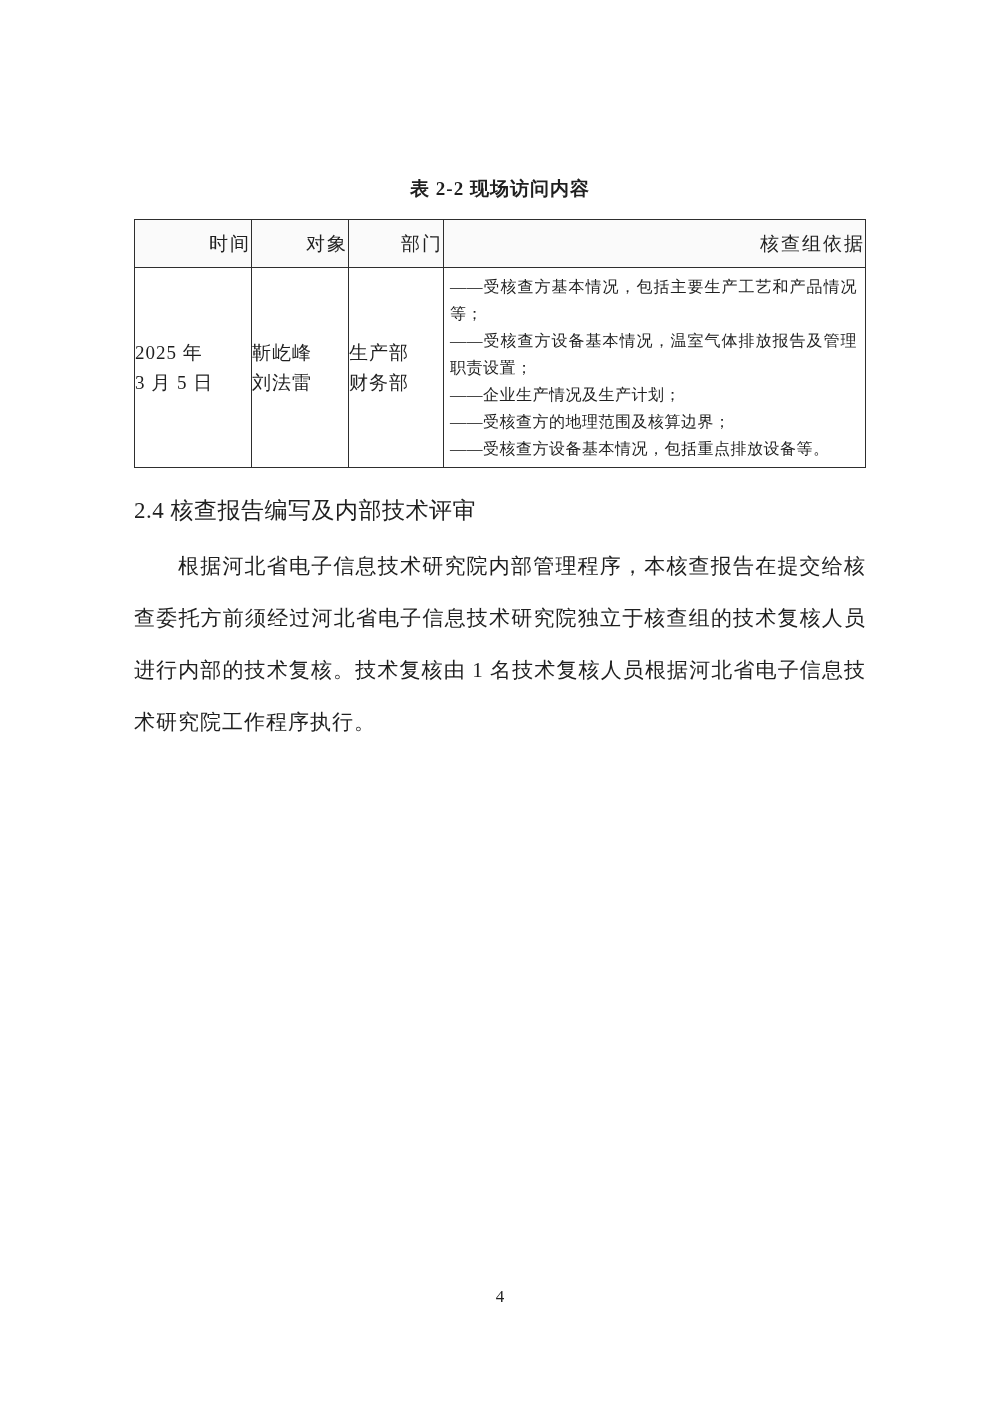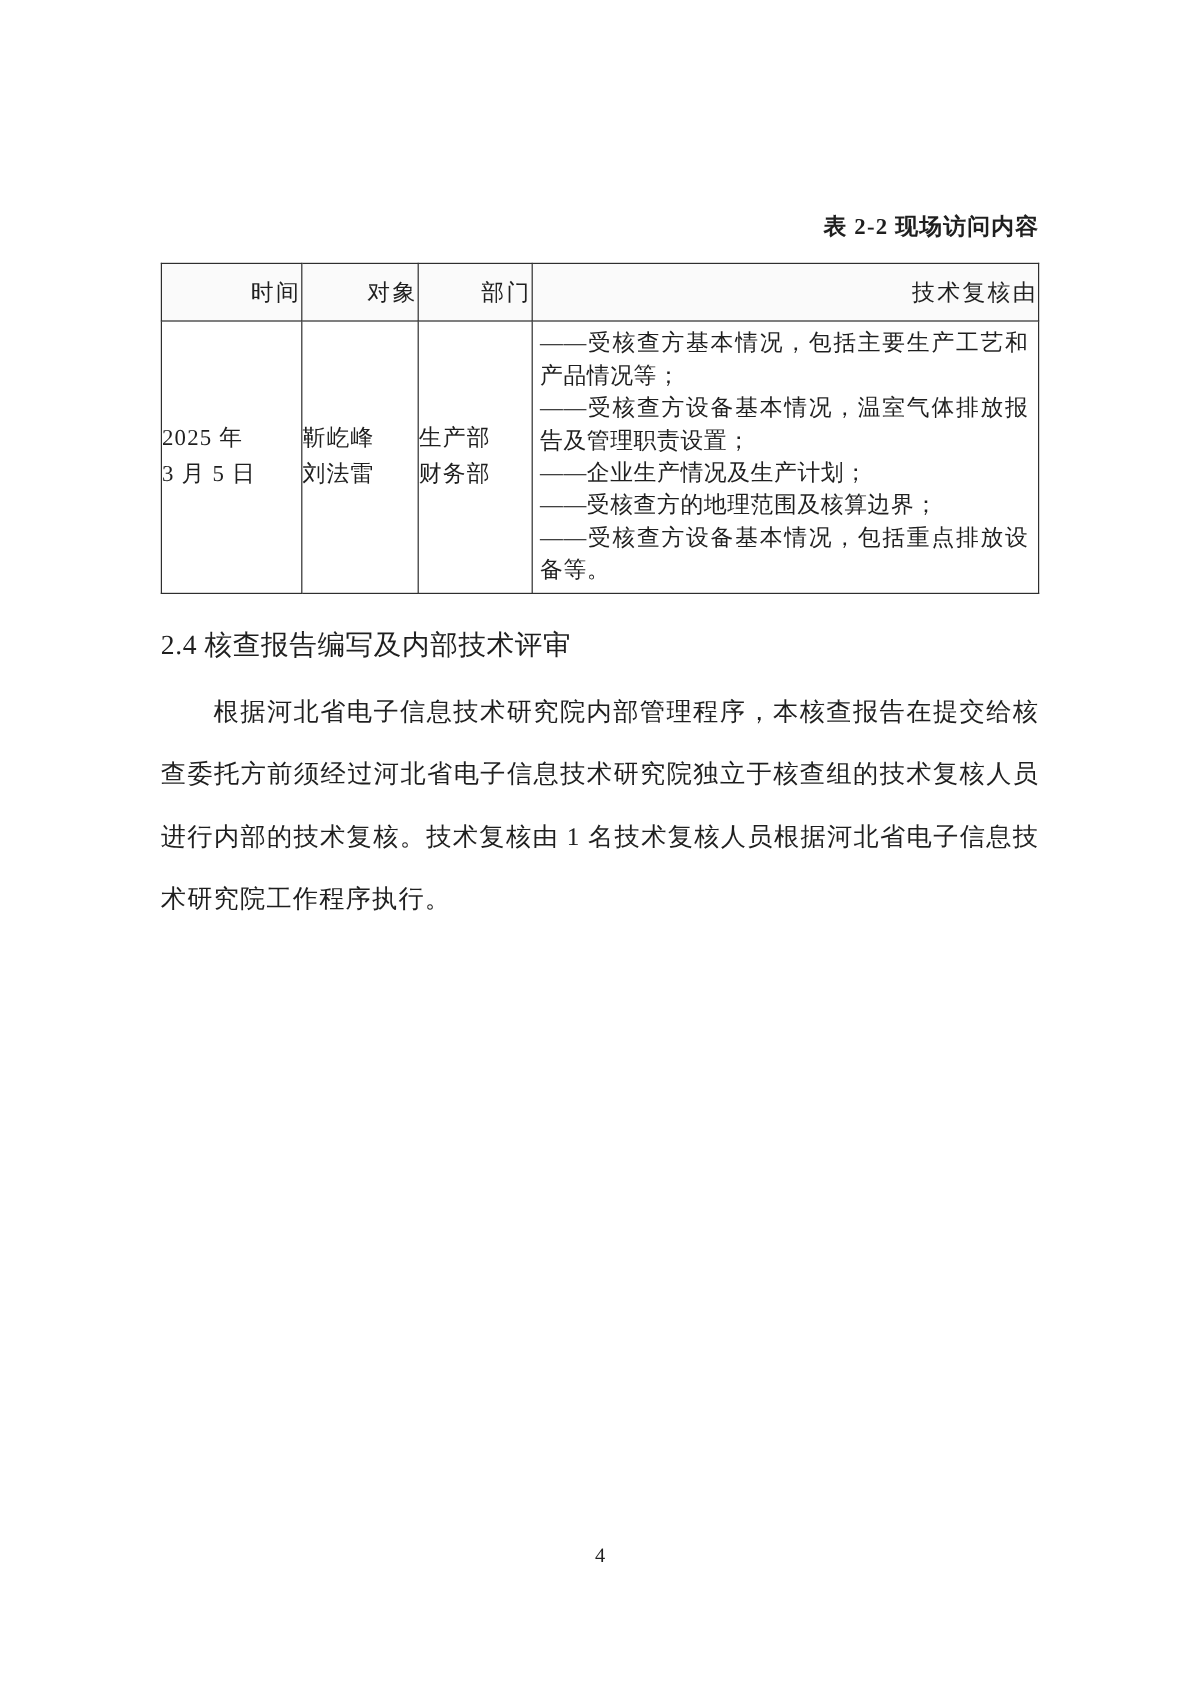--- a/index.html
+++ b/index.html
@@ -13,21 +13,21 @@
     color: #1f1f1f;
     overflow: hidden;
   }
   .content {
     position: absolute;
     left: 134px;
     top: 176px;
     width: 732px;
   }
   .table-caption {
-    text-align: right;
+    text-align: center;
     font-size: 19px;
     font-weight: bold;
     letter-spacing: 1px;
     margin-bottom: 17px;
   }
   table.visit-table {
     width: 100%;
     border-collapse: collapse;
     table-layout: fixed;
     border: 1.5px solid #2e2e2e;
@@ -50,21 +50,21 @@
   col.c-content { width: auto; }
   td.center-cell {
     line-height: 30px;
     letter-spacing: 1px;
   }
   td.content-cell {
     padding: 5px 8px 5px 6px;
     vertical-align: top;
   }
   .topic {
-    font-size: 19px;
+    font-size: 16px;
     line-height: 27px;
     text-align: justify;
     letter-spacing: 0.5px;
   }
   .section-heading {
     margin-top: 27px;
     font-size: 23px;
     font-weight: normal;
     letter-spacing: 0.5px;
   }
@@ -100,21 +100,21 @@
         <col class="c-time">
         <col class="c-person">
         <col class="c-dept">
         <col class="c-content">
       </colgroup>
       <thead>
         <tr>
           <th>时间</th>
           <th>对象</th>
           <th>部门</th>
-          <th>技术复核由</th>
+          <th>核查组依据</th>
         </tr>
       </thead>
       <tbody>
         <tr>
           <td class="center-cell">
             <div>2025 年</div>
             <div>3 月 5 日</div>
           </td>
           <td class="center-cell">
             <div>靳屹峰</div>

